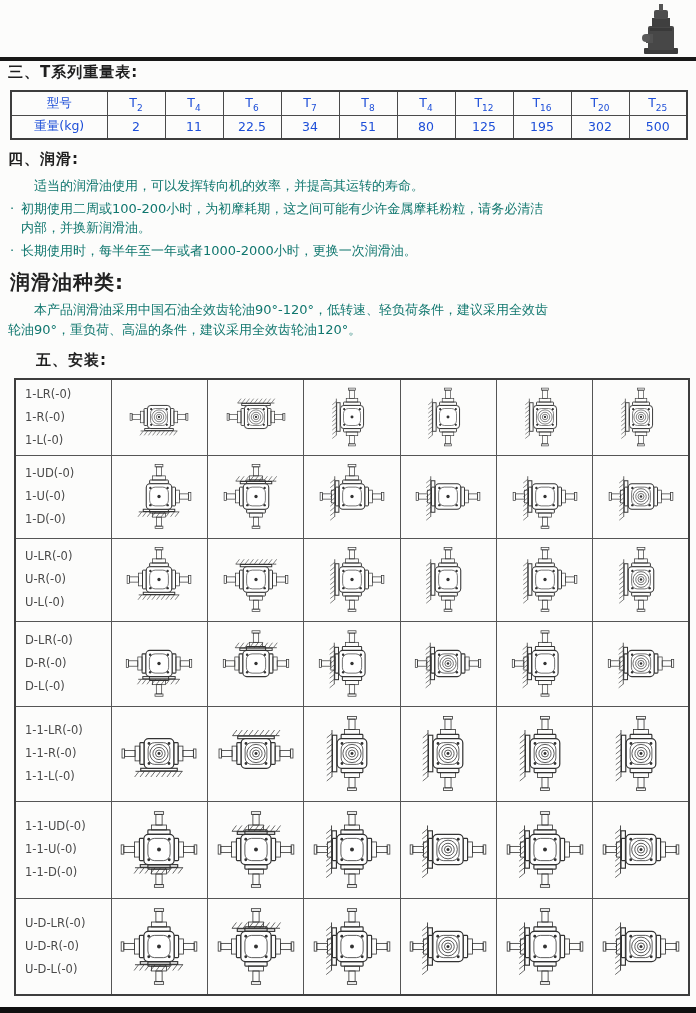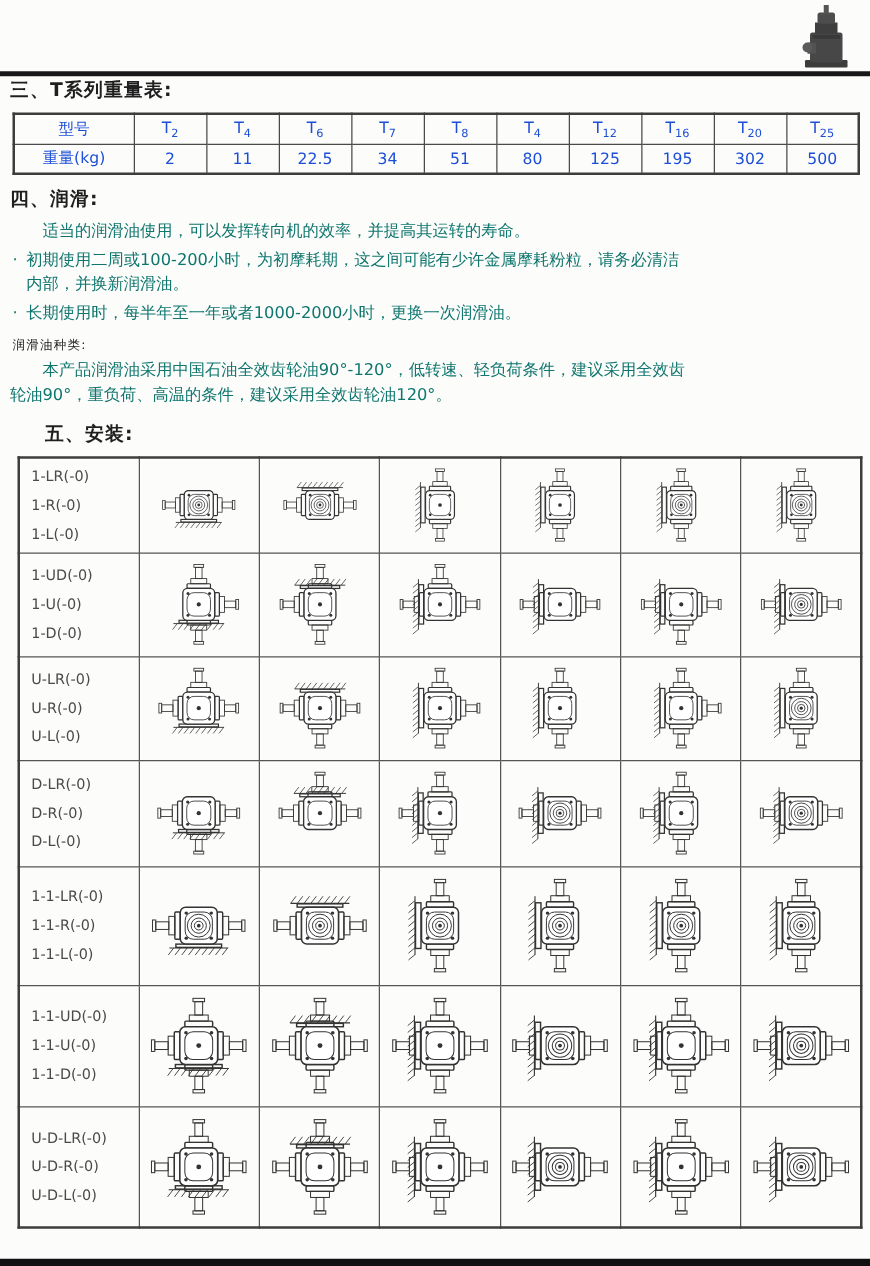--- a/index.html
+++ b/index.html
@@ -27,21 +27,21 @@
     font-size:12.5px; font-weight:normal; color:#1d4ed8; white-space:nowrap;
   }
   table.wtable .lbl-col { width:96px; }
   table.wtable sub { font-size:9px; }
 
   
   .para { font-size:13px; line-height:1.5; color:#0f766e; margin-bottom:3px; }
   .para.indent { text-indent:2em; }
   .bullet-line { position:relative; padding-left:13px; }
   .bullet-line .dot { position:absolute; left:2px; top:0; }
-  .sub-title { font-size:10px; font-weight:normal; color:#222; margin:9px 0 4px 2px; letter-spacing:1px; }
+  .sub-title { font-size:20px; font-weight:bold; color:#222; margin:9px 0 4px 2px; letter-spacing:1px; }
   .note-line { font-size:13px; color:#333; margin-top:2px; }
   .sec5 { margin-top:12px; margin-bottom:8px;margin-left:28px; }
 
   
   table.itable { border-collapse:collapse; table-layout:fixed; width:676px; margin-left:6px; border:2px solid #3d3d3d; }
   table.itable td, table.itable th { border:1px solid #555; vertical-align:middle; }
   table.itable th.corner { width:92px; }
   table.itable th { height:26px; font-size:11.5px; font-weight:normal; color:#7d7d7d; text-align:center; }
   table.itable th sub { font-size:8.5px; }
   .rowlabels { padding-left:9px; }

